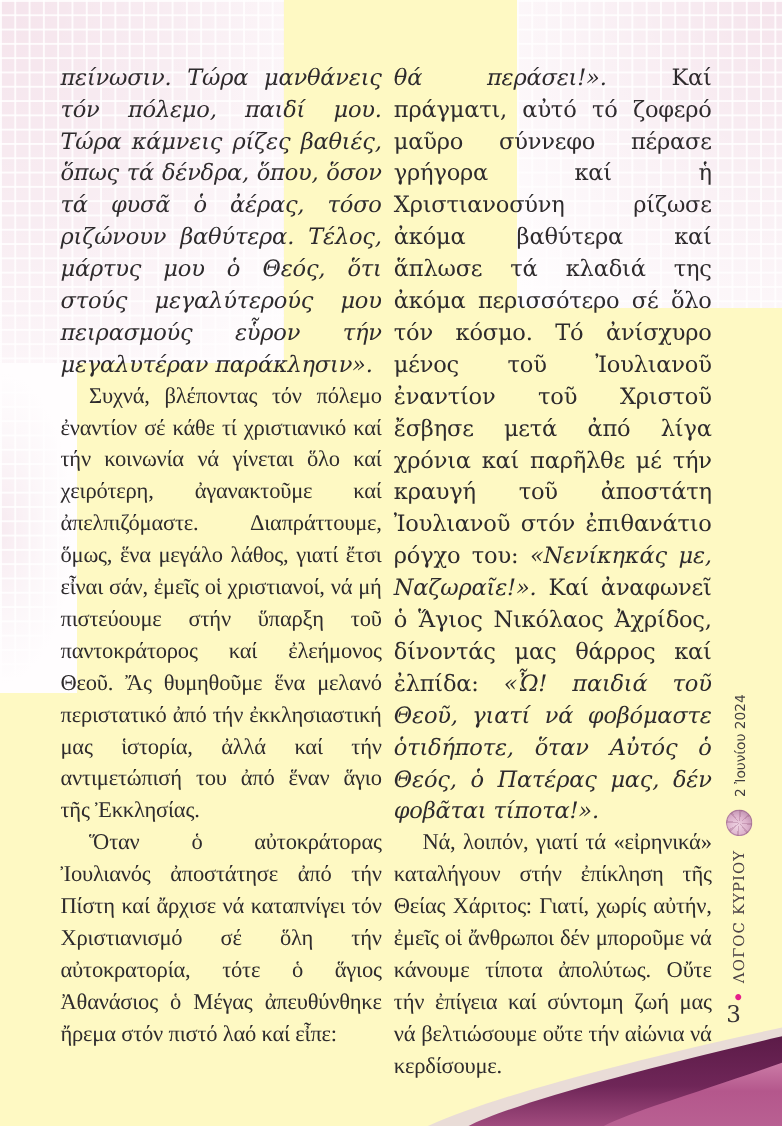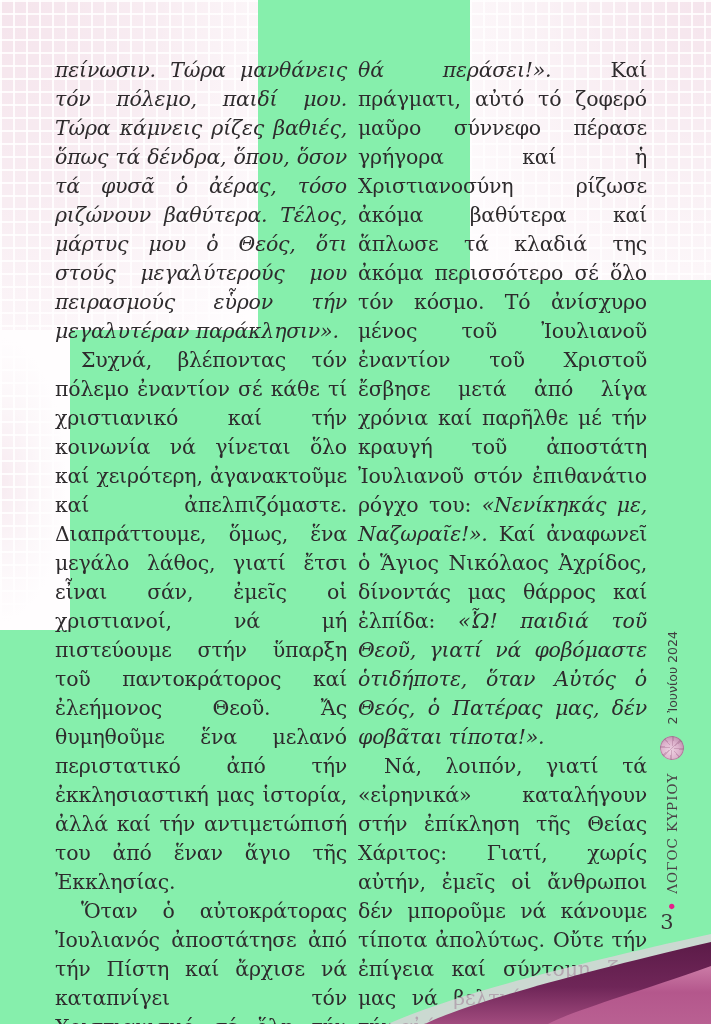--- a/index.html
+++ b/index.html
@@ -1,20 +1,20 @@
 <!DOCTYPE html>
 <html lang="el"><head>
 <meta charset="utf-8">
 <style>
   html,body{margin:0;padding:0;background:#e8e8e8;}
   .page{
     position:relative;
     width:711px;height:1024px;
     margin:0 auto;
-    background:#86efac;
+    background:#fef9c3;
     overflow:hidden;
     font-family:"DejaVu Serif", serif;
   }
   
   .pat{
     position:absolute;
     background-color:#f5e4ec;
     background-image:
       linear-gradient(rgba(255,255,255,.85) 2px, transparent 2px),
       linear-gradient(90deg, rgba(255,255,255,.85) 2px, transparent 2px);
@@ -33,21 +33,21 @@
     position:absolute;top:56px;
     color:#2e2b2d;
     font-size:20.5px;line-height:29px;
     text-align:justify;
     letter-spacing:-0.2px;
     hyphens:auto;
   }
   .col-left{left:55px;width:292px;}
   .col-right{left:358px;width:289px;}
   .para{margin:0;}
-  .para.indent{text-indent:26px;}
+  .para.indent{text-indent:26px;font-family:Liberation Serif, serif;}
   .it{font-style:italic;}
 
   
   .sidebar-rot{
     position:absolute;left:532px;top:756px;width:280px;height:32px;
     transform:rotate(-90deg);
     display:flex;align-items:center;justify-content:flex-start;
   }
   .side-bullet{color:#e51f8a;font-size:19px;line-height:1;margin-right:7px;}
   .side-masthead{

